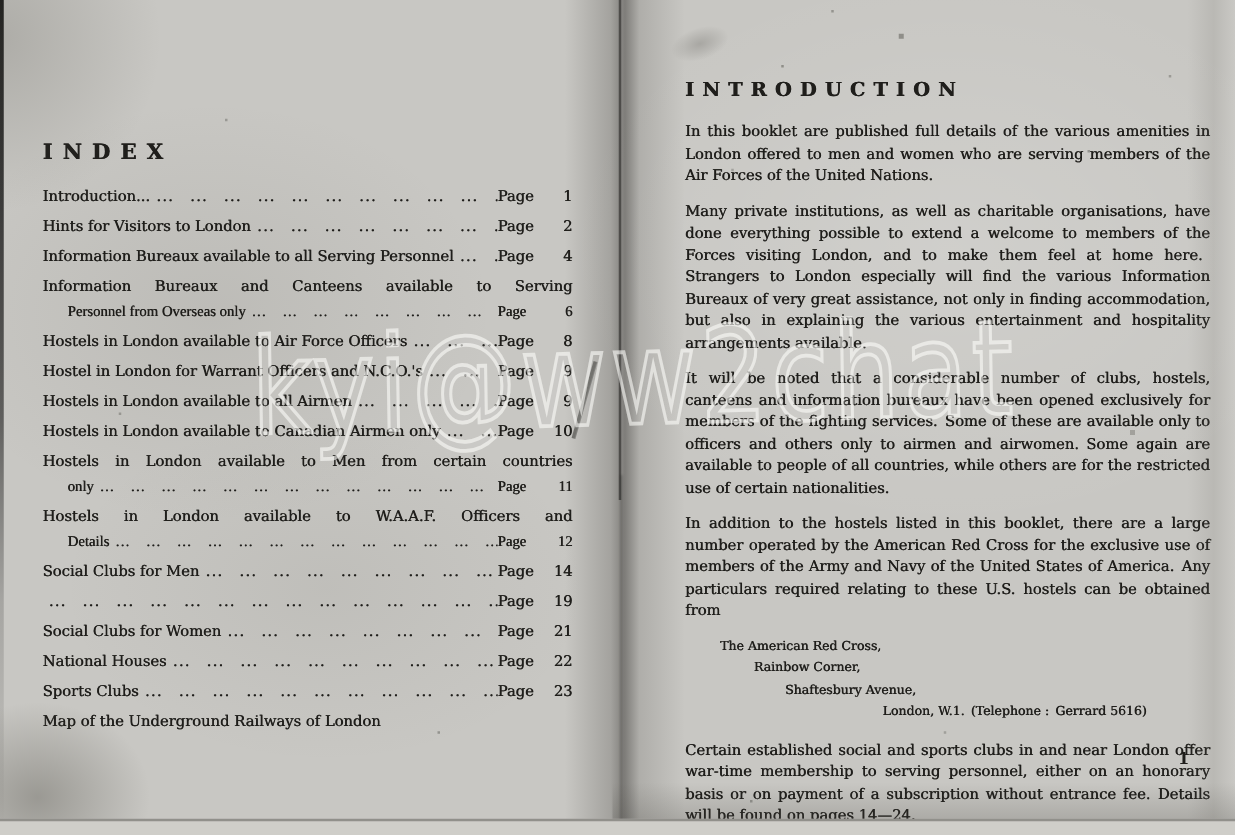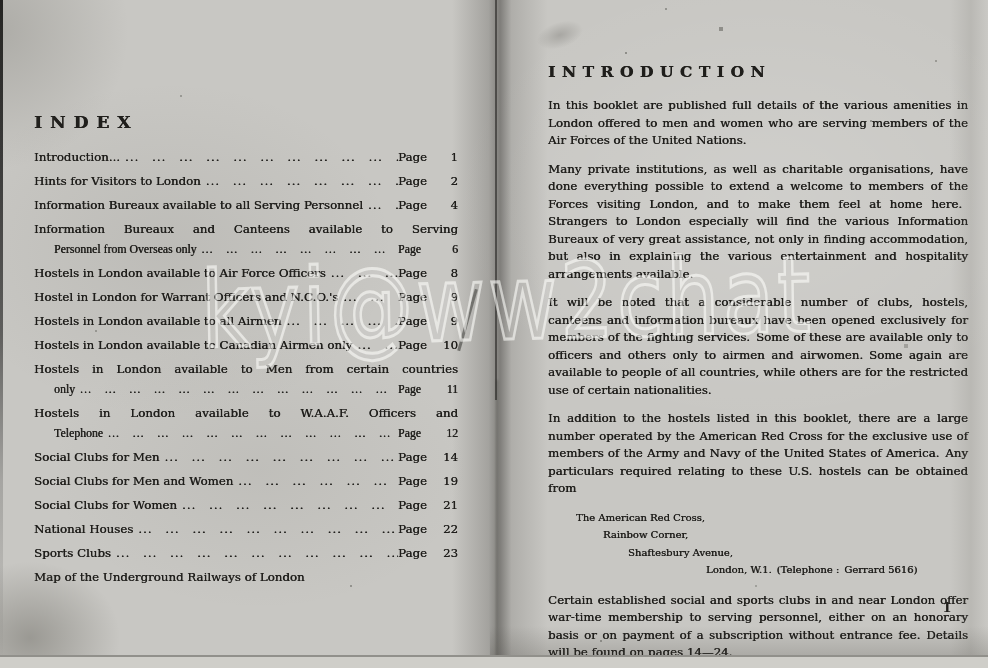--- a/index.html
+++ b/index.html
@@ -171,40 +171,39 @@
         <span class="ipage">
             <span class="pw">Page</span>
             <span class="pn">11</span>
           </span>
       </div>
     </div>
 
     <div class="irow2">
       <div class="iline1">Hostels in London available to W.A.A.F. Officers and</div>
       <div class="irow cont">
-        <span class="ilabel">Telephone</span>
+        <span class="ilabel">Details</span>
         <span class="idots">... ... ... ... ... ... ... ... ... ... ... ... ... ...</span>
         <span class="ipage">
             <span class="pw">Page</span>
             <span class="pn">12</span>
           </span>
       </div>
     </div>
 
     <div class="irow">
       <span class="ilabel">Social Clubs for Men</span>
       <span class="idots">... ... ... ... ... ... ... ... ... ... ... ... ... ...</span>
       <span class="ipage">
           <span class="pw">Page</span>
           <span class="pn">14</span>
         </span>
     </div>
 
     <div class="irow">
-      <span class="ilabel">Social Clubs for Men and Women</span>
       <span class="idots">... ... ... ... ... ... ... ... ... ... ... ... ... ...</span>
       <span class="ipage">
           <span class="pw">Page</span>
           <span class="pn">19</span>
         </span>
     </div>
 
     <div class="irow">
       <span class="ilabel">Social Clubs for Women</span>
       <span class="idots">... ... ... ... ... ... ... ... ... ... ... ... ... ...</span>

